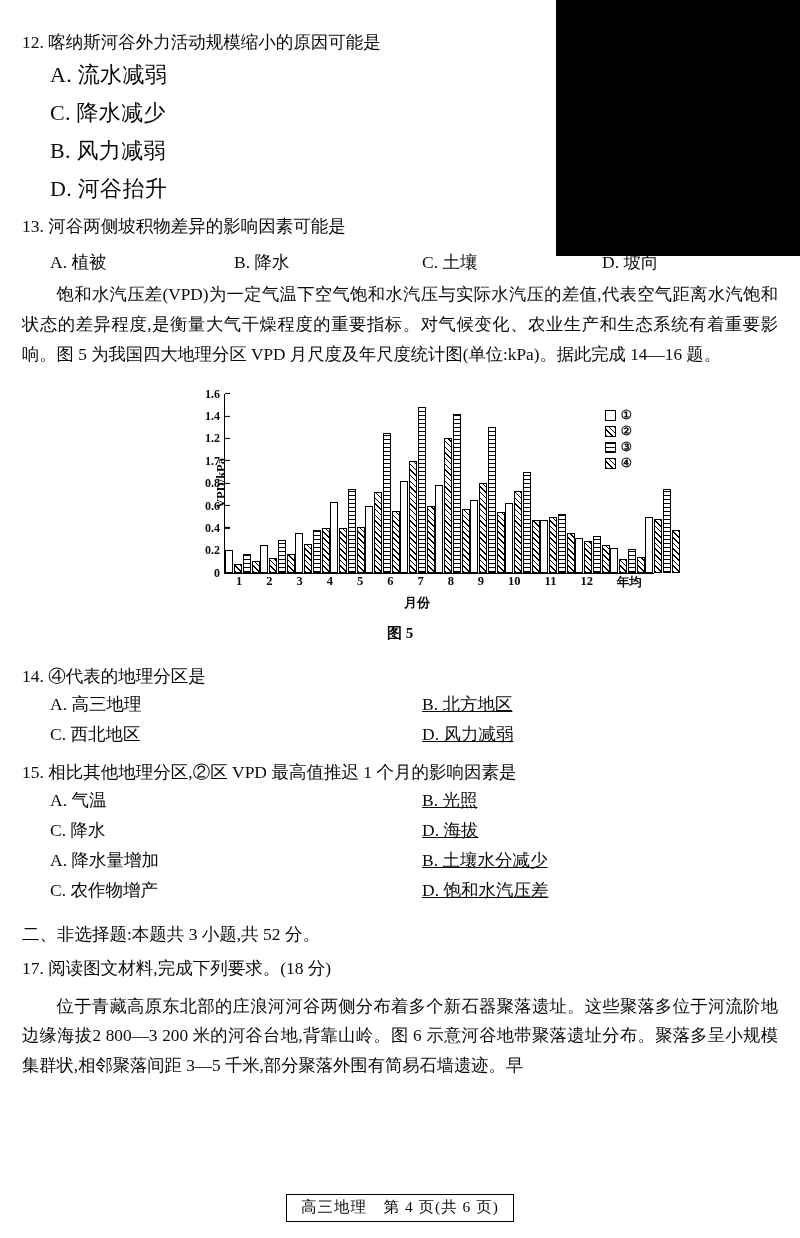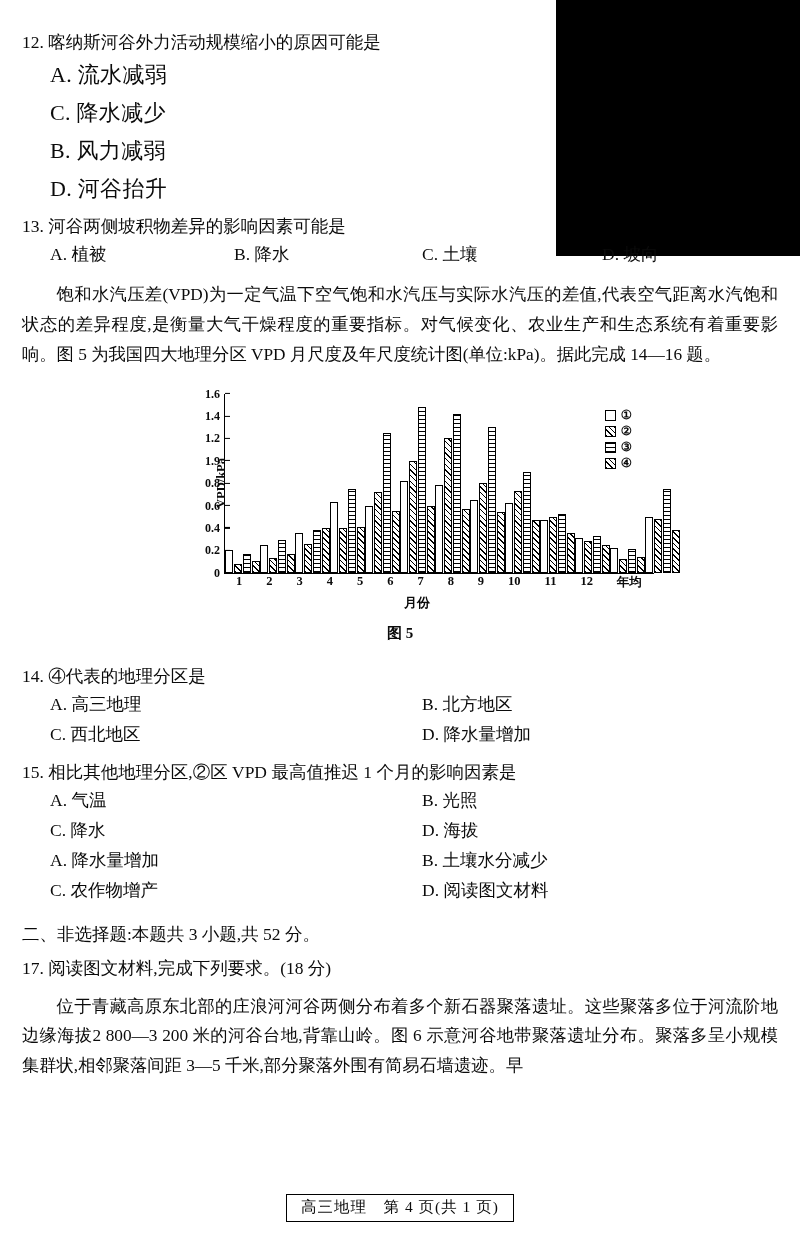--- a/index.html
+++ b/index.html
@@ -45,38 +45,38 @@
   .opt-indent {
     padding-left: 28px;
   }
   .opts-row {
     position: relative;
     height: 28px;
     font-size: 17.5px;
   }
   .opts-row span {
     position: absolute;
-    top: 0;
+    top: 8px;
     text-align: center;
   }
   .o1 { left: 28px; }
   .o2 { left: 212px; }
   .o3 { left: 400px; }
   .o4 { left: 580px; }
   .opts-2col {
     position: relative;
     height: 30px;
     font-size: 17.5px;
   }
   .opts-2col span {
     position: absolute;
     top: 0;
   }
   .c1 { left: 28px; }
-  .c2 { left: 400px; }
+  .c2 { left: 400px; text-decoration: underline; }
 
   .para {
     font-size: 17.3px;
     line-height: 1.72;
     text-align: justify;
     text-justify: inter-ideograph;
     margin: 10px 0 6px 0;
   }
   .para.indent2 {
     text-indent: 2em;
@@ -264,21 +264,21 @@
 
     <div class="para indent2">饱和水汽压差(VPD)为一定气温下空气饱和水汽压与实际水汽压的差值,代表空气距离水汽饱和状态的差异程度,是衡量大气干燥程度的重要指标。对气候变化、农业生产和生态系统有着重要影响。图 5 为我国四大地理分区 VPD 月尺度及年尺度统计图(单位:kPa)。据此完成 14—16 题。</div>
 
     <div class="figure-wrap">
       <div class="chart">
         <div class="chart-plot">
           <div class="ylabel">VPD/kPa</div>
           <div class="ytick" style="bottom:100%">1.6</div>
           <div class="ytick" style="bottom:87.5%">1.4</div>
           <div class="ytick" style="bottom:75%">1.2</div>
-          <div class="ytick" style="bottom:62.5%">1.9</div>
+          <div class="ytick" style="bottom:62.5%">1.7</div>
           <div class="ytick" style="bottom:50%">0.8</div>
           <div class="ytick" style="bottom:37.5%">0.6</div>
           <div class="ytick" style="bottom:25%">0.4</div>
           <div class="ytick" style="bottom:12.5%">0.2</div>
           <div class="ytick" style="bottom:0%">0</div>
 
           <div class="groups" id="bar-groups">
               <div class="group">
                 <div class="bar s1" style="height: 12.5%;"></div>
                 <div class="bar s2" style="height: 5%;"></div>
@@ -398,44 +398,44 @@
       <div class="fig-caption">图 5</div>
     </div>
 
     <div class="q-stem">14. ④代表的地理分区是</div>
     <div class="opts-2col">
       <span class="c1">A. 高三地理</span>
       <span class="c2">B. 北方地区</span>
     </div>
     <div class="opts-2col">
       <span class="c1">C. 西北地区</span>
-      <span class="c2">D. 降水量增加</span>
+      <span class="c2">D. 风力减弱</span>
     </div>
 
     <div class="q-stem">15. 相比其他地理分区,②区 VPD 最高值推迟 1 个月的影响因素是</div>
     <div class="opts-2col">
       <span class="c1">A. 气温</span>
       <span class="c2">B. 光照</span>
     </div>
     <div class="opts-2col">
       <span class="c1">C. 降水</span>
       <span class="c2">D. 海拔</span>
     </div>
 
     <div class="opts-2col">
       <span class="c1">A. 降水量增加</span>
       <span class="c2">B. 土壤水分减少</span>
     </div>
     <div class="opts-2col">
       <span class="c1">C. 农作物增产</span>
-      <span class="c2">D. 阅读图文材料</span>
+      <span class="c2">D. 饱和水汽压差</span>
     </div>
 
     <div class="section-head">二、非选择题:本题共 3 小题,共 52 分。</div>
     <div class="q-stem">17. 阅读图文材料,完成下列要求。(18 分)</div>
     <div class="para indent2">位于青藏高原东北部的庄浪河河谷两侧分布着多个新石器聚落遗址。这些聚落多位于河流阶地边缘海拔2 800—3 200 米的河谷台地,背靠山岭。图 6 示意河谷地带聚落遗址分布。聚落多呈小规模集群状,相邻聚落间距 3—5 千米,部分聚落外围有简易石墙遗迹。早</div>
 
   </div>
 
   <div class="footer">
-    <span class="footer-box">高三地理　第 4 页(共 1 页)</span>
+    <span class="footer-box">高三地理　第 4 页(共 6 页)</span>
   </div>
 </div>
 
 </body></html>

